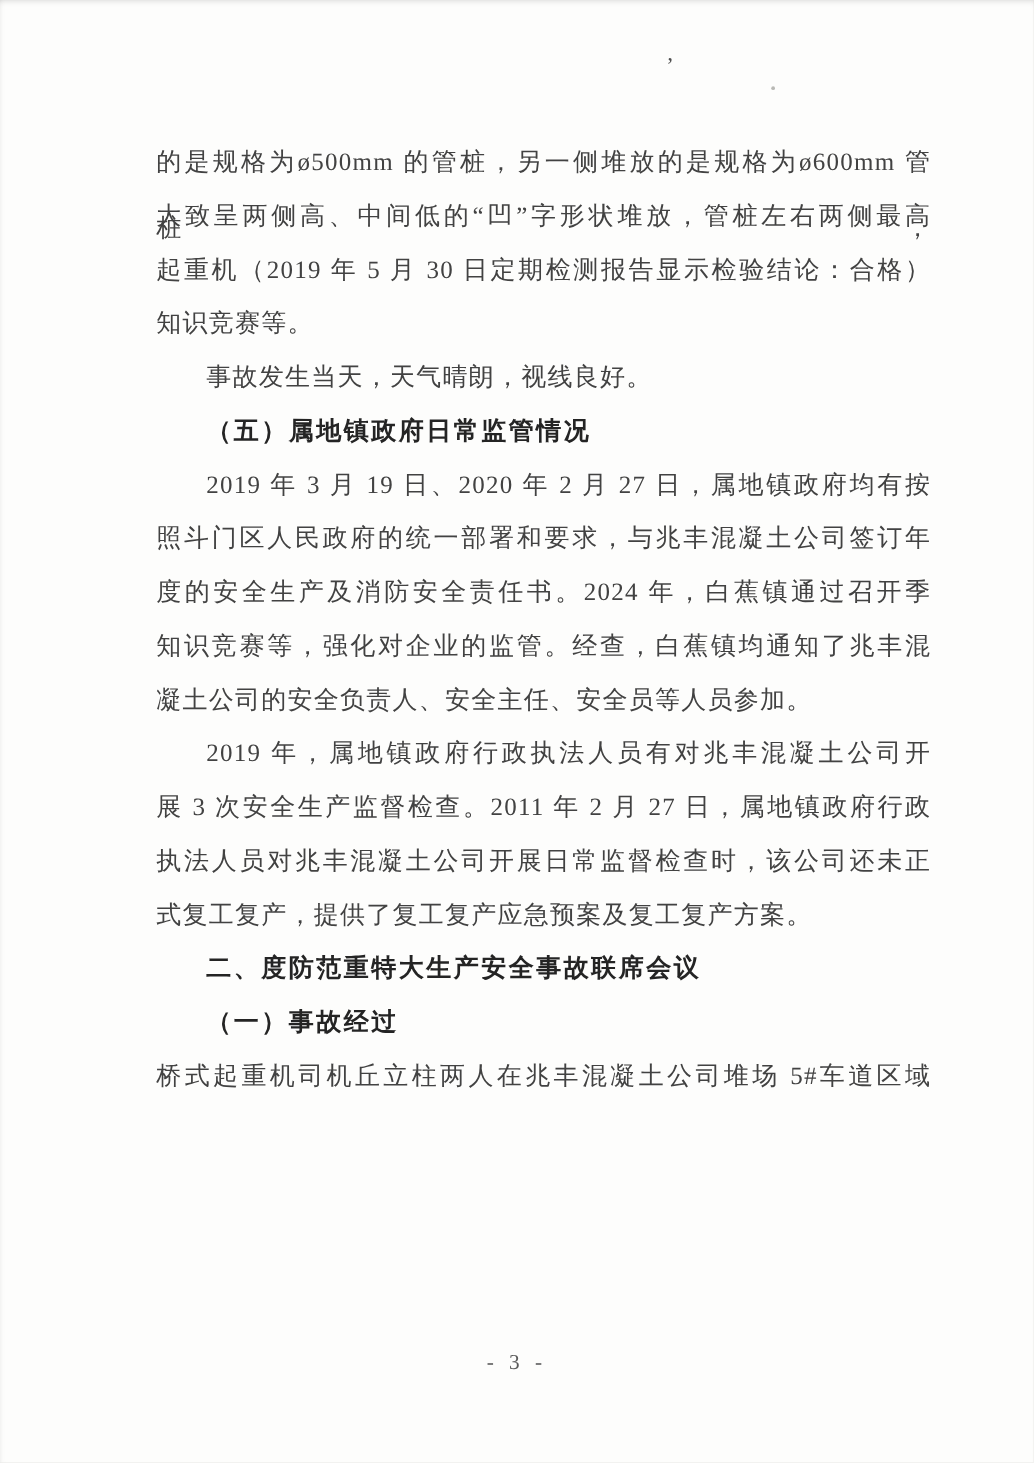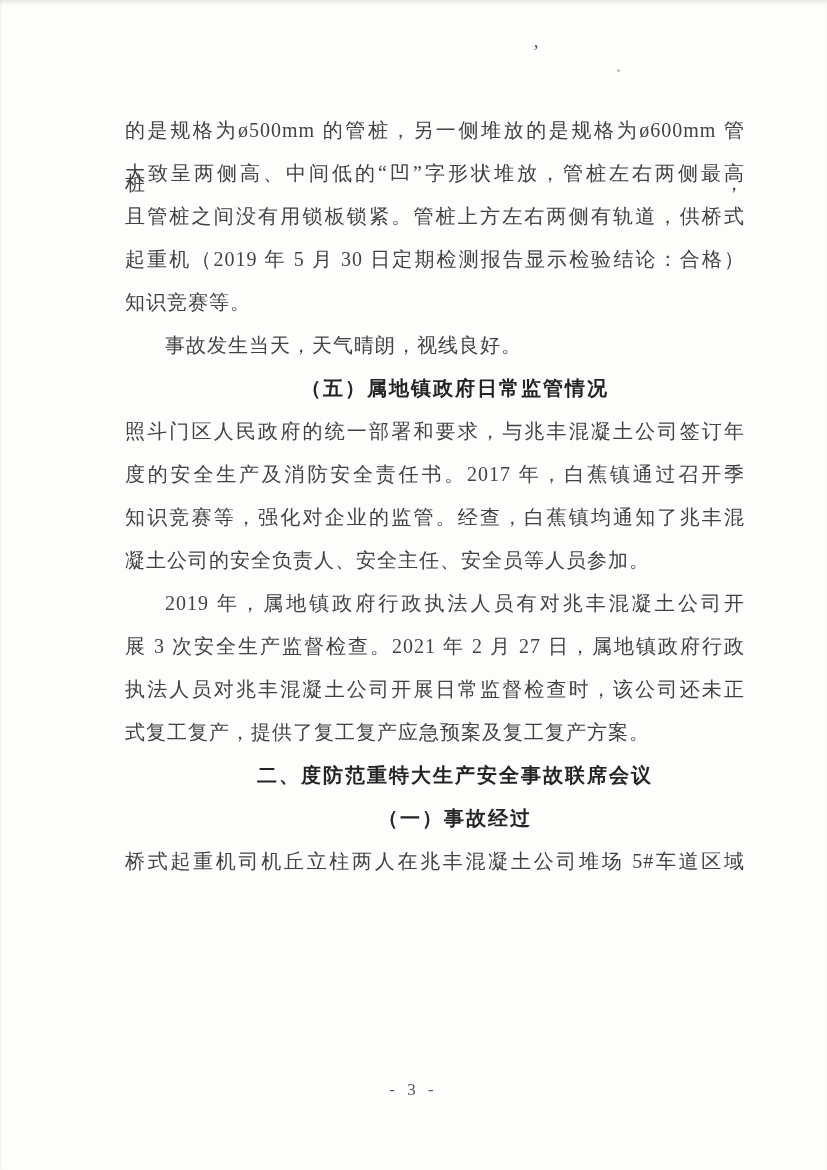--- a/index.html
+++ b/index.html
@@ -38,21 +38,20 @@
     text-align-last: justify;
     text-justify: inter-character;
   }
   .line.indent {
     text-indent: 2em;
   }
   .line.bold {
     font-weight: bold;
     color: #242424;
     letter-spacing: 2px;
-    text-align: center;
   }
   .footer {
     position: absolute;
     top: 1078px;
     left: 0;
     width: 827px;
     text-align: center;
     font-size: 17px;
     line-height: 24px;
     color: #5a5a5a;
@@ -79,31 +78,31 @@
 <body>
 
 <div class="page">
 
   <span class="speck-mark">’</span>
   <span class="speck-dot"></span>
 
   <div class="content">
     <div class="line fill">的是规格为ø500mm 的管桩，另一侧堆放的是规格为ø600mm 管桩，</div>
     <div class="line fill">大致呈两侧高、中间低的“凹”字形状堆放，管桩左右两侧最高</div>
-    <div class="line fill">且管桩之间没有用锁板锁紧。管桩上方左右两侧有轨道，供桥式</div>
     <div class="line fill">起重机（2019 年 5 月 30 日定期检测报告显示检验结论：合格）</div>
     <div class="line">知识竞赛等。</div>
     <div class="line indent">事故发生当天，天气晴朗，视线良好。</div>
     <div class="line indent bold">（五）属地镇政府日常监管情况</div>
+    <div class="line indent fill">2019 年 3 月 19 日、2020 年 2 月 27 日，属地镇政府均有按</div>
     <div class="line fill">照斗门区人民政府的统一部署和要求，与兆丰混凝土公司签订年</div>
-    <div class="line fill">度的安全生产及消防安全责任书。2017 年，白蕉镇通过召开季</div>
+    <div class="line fill">度的安全生产及消防安全责任书。2024 年，白蕉镇通过召开季</div>
     <div class="line fill">知识竞赛等，强化对企业的监管。经查，白蕉镇均通知了兆丰混</div>
     <div class="line">凝土公司的安全负责人、安全主任、安全员等人员参加。</div>
     <div class="line indent fill">2019 年，属地镇政府行政执法人员有对兆丰混凝土公司开</div>
-    <div class="line fill">展 3 次安全生产监督检查。2021 年 2 月 27 日，属地镇政府行政</div>
+    <div class="line fill">展 3 次安全生产监督检查。2011 年 2 月 27 日，属地镇政府行政</div>
     <div class="line fill">执法人员对兆丰混凝土公司开展日常监督检查时，该公司还未正</div>
     <div class="line">式复工复产，提供了复工复产应急预案及复工复产方案。</div>
     <div class="line indent bold">二、度防范重特大生产安全事故联席会议</div>
     <div class="line indent bold">（一）事故经过</div>
     <div class="line fill">桥式起重机司机丘立柱两人在兆丰混凝土公司堆场 5#车道区域</div>
   </div>
 
   <div class="footer">- 3 -</div>
 
 </div>

